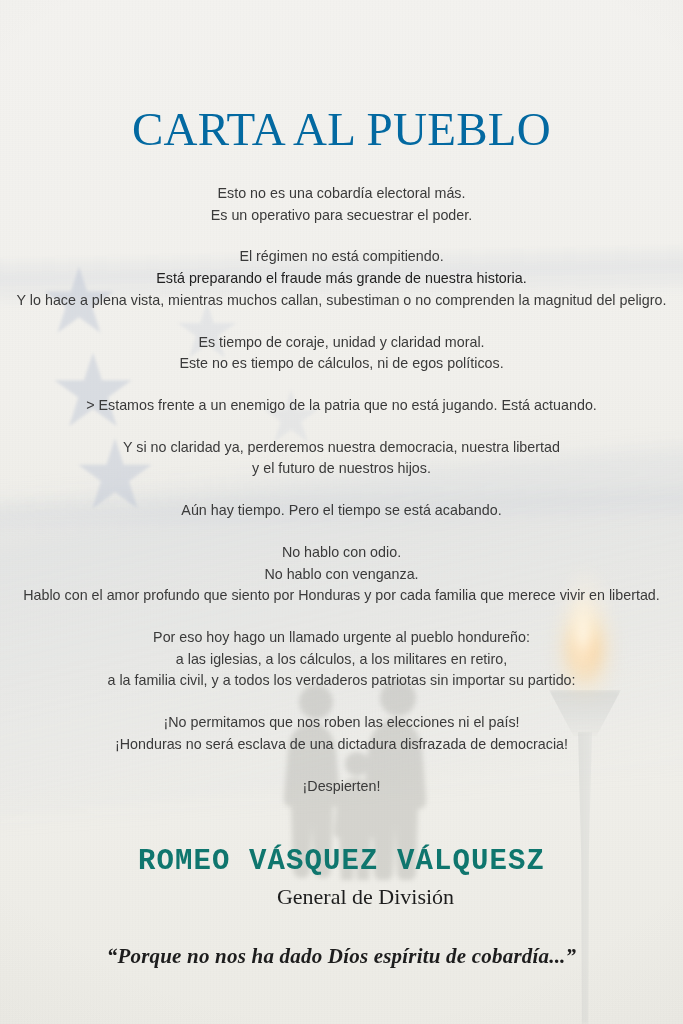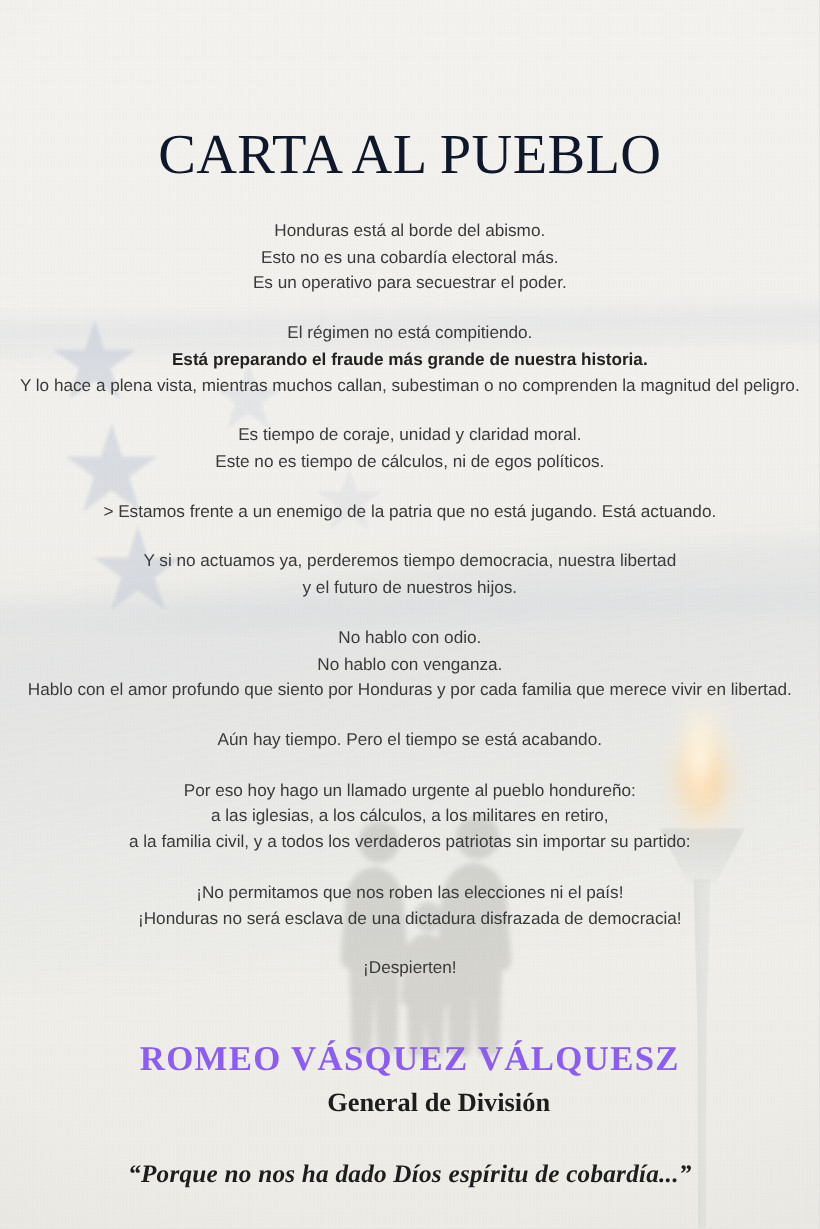--- a/index.html
+++ b/index.html
@@ -153,56 +153,56 @@
     height: 100%;
     text-align: center;
     color: #2b2b2b;
   }
 
   .title {
     font-family: "Liberation Serif", serif;
     font-size: 47px;
     line-height: 1.17;
     letter-spacing: .3px;
-    color: #0f172a;
+    color: #0369a1;
     padding: 102px 40px 0;
     margin: 0;
     font-weight: 400;
   }
   .title .line { display: block; }
 
   .body-block {
     padding: 0 14px;
     margin-top: 26px;
   }
   .para {
     margin: 0 0 20px 0;
     font-size: 14.3px;
     line-height: 1.52;
     color: #3a3a3a;
   }
   .para:last-child { margin-bottom: 0; }
   .para .l { display: block; }
-  .para .l.bold { font-weight: 700; color: #222; }
+  .para .l.bold { font-weight: 400; color: #222; }
 
   .signature {
     margin-top: 48px;
   }
   .sig-name {
-    font-family: Liberation Serif, serif;
+    font-family: Liberation Mono, monospace;
     font-size: 29px;
     font-weight: 700;
     letter-spacing: 1.1px;
-    color: #8b5cf6;
+    color: #0f766e;
     margin: 0;
   }
   .sig-rank {
     font-family: "Liberation Serif", serif;
     font-size: 22px;
-    font-weight: 700;
+    font-weight: 400;
     color: #1d1d1d;
     margin: 6px 0 0 0;
     padding-left: 48px;
   }
 
   .scripture {
     margin-top: 34px;
   }
   .scripture-quote {
     font-family: "Liberation Serif", serif;
@@ -284,49 +284,48 @@
 
   <div class="content">
 
     <h1 class="title">
       <span class="line">CARTA AL PUEBLO</span>
     </h1>
 
     <div class="body-block">
 
     <p class="para">
-          <span class="l">Honduras está al borde del abismo.</span>
           <span class="l">Esto no es una cobardía electoral más.</span>
           <span class="l">Es un operativo para secuestrar el poder.</span>
         </p>
         <p class="para">
           <span class="l">El régimen no está compitiendo.</span>
           <span class="l bold">Está preparando el fraude más grande de nuestra historia.</span>
           <span class="l">Y lo hace a plena vista, mientras muchos callan, subestiman o no comprenden la magnitud del peligro.</span>
         </p>
         <p class="para">
           <span class="l">Es tiempo de coraje, unidad y claridad moral.</span>
           <span class="l">Este no es tiempo de cálculos, ni de egos políticos.</span>
         </p>
         <p class="para">
           <span class="l">&gt; Estamos frente a un enemigo de la patria que no está jugando. Está actuando.</span>
         </p>
         <p class="para">
-          <span class="l">Y si no actuamos ya, perderemos tiempo democracia, nuestra libertad</span>
+          <span class="l">Y si no claridad ya, perderemos nuestra democracia, nuestra libertad</span>
           <span class="l">y el futuro de nuestros hijos.</span>
+        </p>
+        <p class="para">
+          <span class="l">Aún hay tiempo. Pero el tiempo se está acabando.</span>
         </p>
         <p class="para">
           <span class="l">No hablo con odio.</span>
           <span class="l">No hablo con venganza.</span>
           <span class="l">Hablo con el amor profundo que siento por Honduras y por cada familia que merece vivir en libertad.</span>
         </p>
         <p class="para">
-          <span class="l">Aún hay tiempo. Pero el tiempo se está acabando.</span>
-        </p>
-        <p class="para">
           <span class="l">Por eso hoy hago un llamado urgente al pueblo hondureño:</span>
           <span class="l">a las iglesias, a los cálculos, a los militares en retiro,</span>
           <span class="l">a la familia civil, y a todos los verdaderos patriotas sin importar su partido:</span>
         </p>
         <p class="para">
           <span class="l">¡No permitamos que nos roben las elecciones ni el país!</span>
           <span class="l">¡Honduras no será esclava de una dictadura disfrazada de democracia!</span>
         </p>
         <p class="para">
           <span class="l">¡Despierten!</span>

